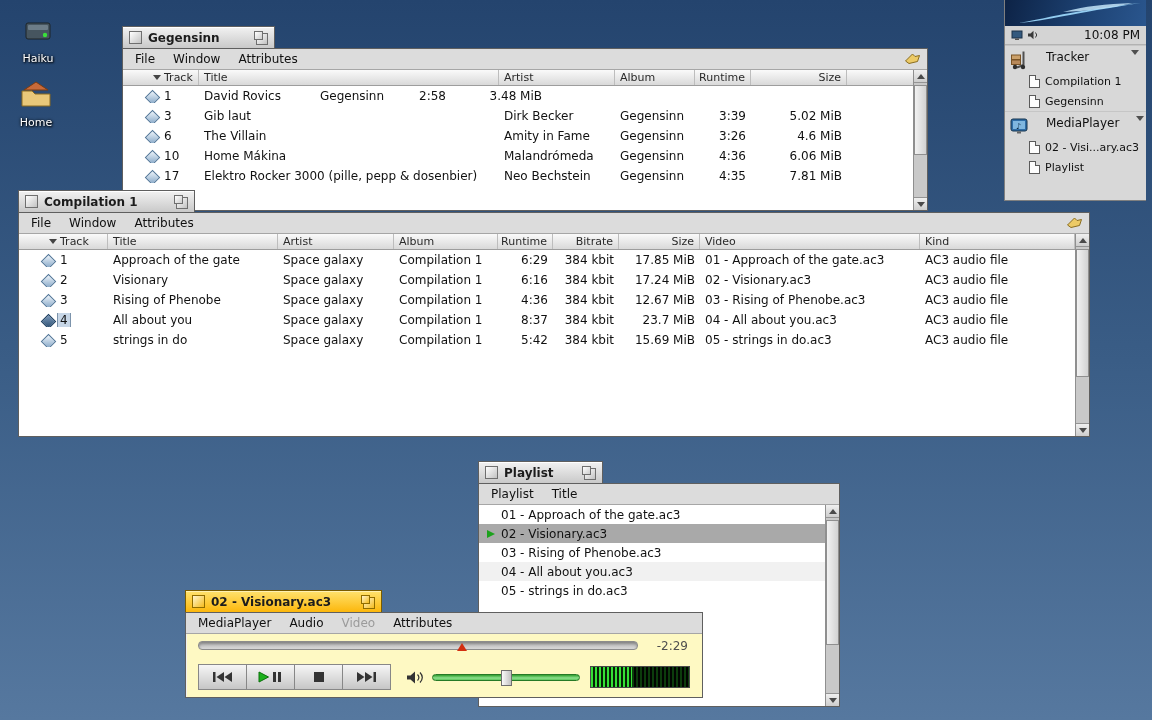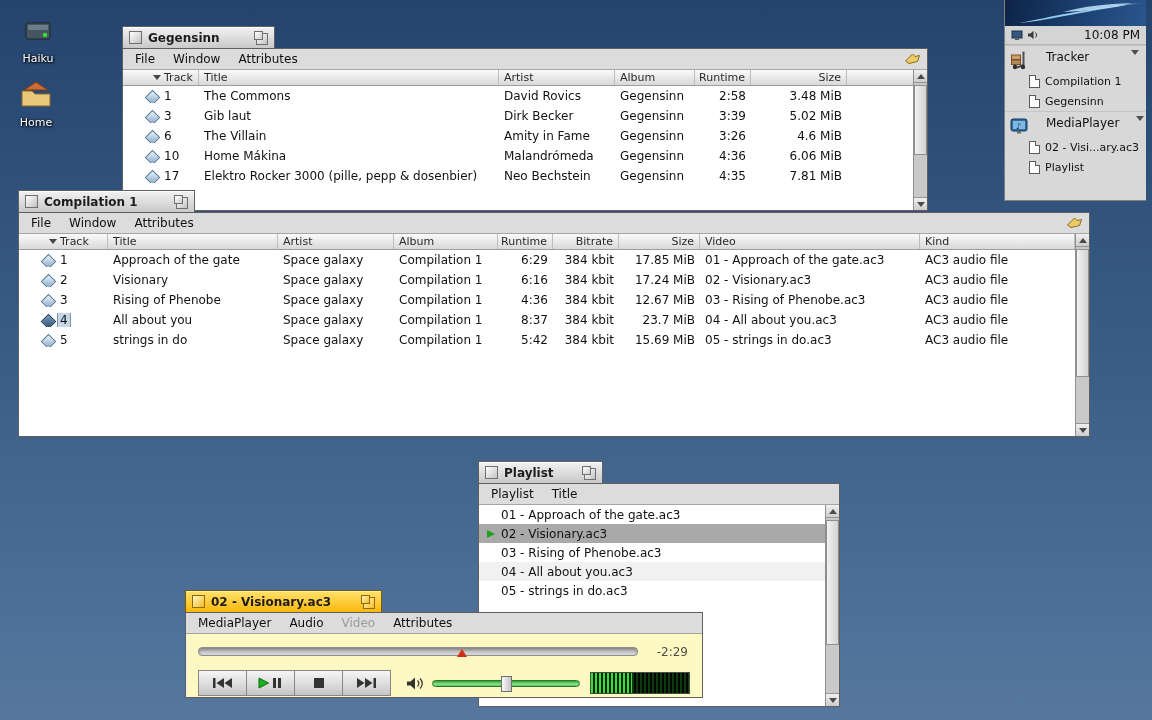--- a/index.html
+++ b/index.html
@@ -74,21 +74,21 @@
 .corner{width:14px;flex:none;background:linear-gradient(135deg,#e8e8e8,#c2c2c2);border-left:1px solid #949494}
 
 
 .plrow{height:19px;display:flex;align-items:center;padding-left:22px;position:relative;font-size:12px;white-space:nowrap}
 .plrow.alt{background:#f1f1f1}
 .plrow.selected{background:#a9a9a9}
 .playmark{position:absolute;left:8px;width:0;height:0;border-left:8px solid #1ca21c;border-top:4.5px solid transparent;border-bottom:4.5px solid transparent}
 
 
 .mp-body{flex:1;position:relative}
-.mp-seek{position:relative;height:26px;margin:6px 12px 0}
+.mp-seek{position:relative;height:26px;margin:0 12px 0}
 .mp-groove{position:absolute;left:0;top:7px;height:9px;width:440px;border-radius:4px;
            background:linear-gradient(#b5b5b5,#d9d9d9);border:1px solid #8c8c8c;box-shadow:inset 0 2px 3px rgba(0,0,0,.28)}
 .mp-pos{position:absolute;left:259px;top:9px;width:0;height:0;border-left:5px solid transparent;border-right:5px solid transparent;border-bottom:8px solid #d22f10}
 .mp-time{position:absolute;right:2px;top:5px;color:#4f4f4f}
 .mp-controls{display:flex;align-items:center;margin:3px 12px 0;height:28px}
 .mp-btn{width:49px;height:26px;flex:none;display:flex;align-items:center;justify-content:center;border:1px solid #878787;margin-right:-1px;background:linear-gradient(#f6f6f6,#c6c6c6)}
 .mp-speaker{margin-left:16px;flex:none;line-height:0}
 .voltrack{margin-left:8px;width:148px;height:7px;flex:none;border-radius:3.5px;position:relative;
           background:linear-gradient(#2f9e2f,#8ce08c 60%,#5cc65c);border:1px solid #267a26}
 .volthumb{position:absolute;left:68px;top:-5px;width:11px;height:16px;background:linear-gradient(90deg,#fafafa,#c2c2c2);border:1px solid #6f6f6f}
@@ -162,21 +162,20 @@
         <div class="hc gc3">Album</div>
         <div class="hc gc4 r">Runtime</div>
         <div class="hc gc5 r">Size</div>
         <div class="hc fill"></div>
       </div>
       <div class="trow">
         <div class="tc track gc0">
             <span class="fileicon"></span>
             <span>1</span>
           </div>
-        <div class="tc gc1">The Commons</div>
         <div class="tc gc2">David Rovics</div>
         <div class="tc gc3">Gegensinn</div>
         <div class="tc gc4 r">2:58</div>
         <div class="tc gc5 r">3.48 MiB</div>
       </div>
       <div class="trow">
         <div class="tc track gc0">
             <span class="fileicon"></span>
             <span>3</span>
           </div>

